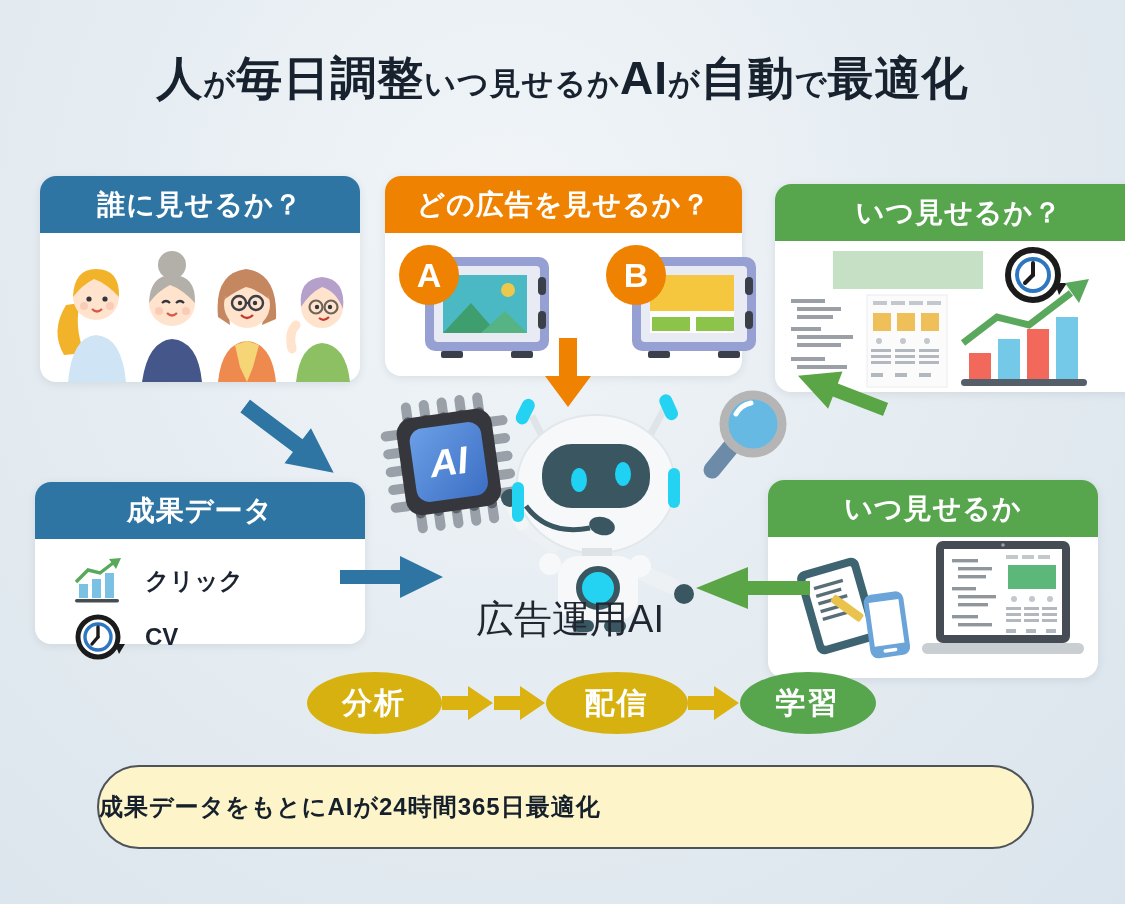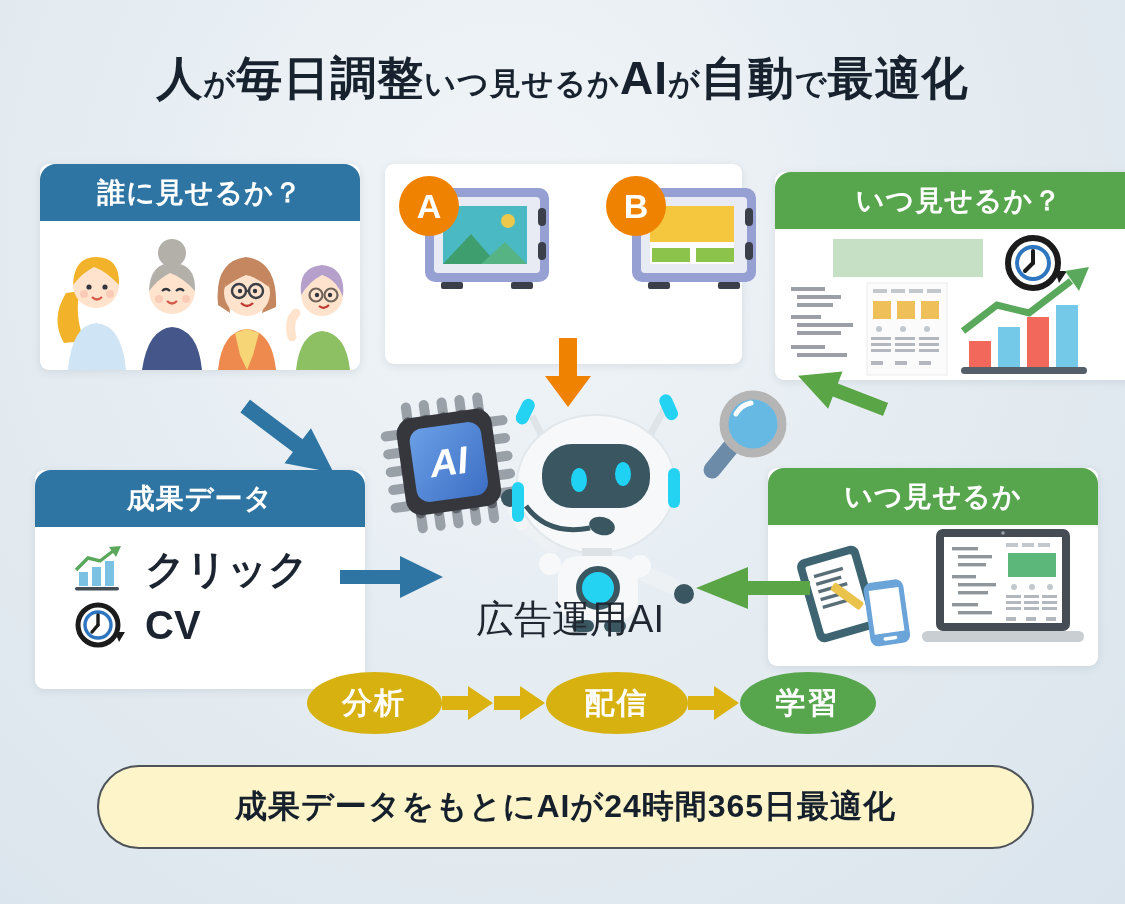--- a/index.html
+++ b/index.html
@@ -4,48 +4,48 @@
 <style>
   html,body{margin:0;padding:0;}
   body{font-family:"Liberation Sans",sans-serif;}
   .canvas{position:relative;width:1125px;height:904px;overflow:hidden;
     background:radial-gradient(ellipse at 45% 25%, #f1f5f8 0%, #e6edf2 45%, #dae4ec 100%);}
   
   .title{position:absolute;top:48px;left:0;width:100%;text-align:center;color:#17222e;font-weight:800;letter-spacing:1px;white-space:nowrap;}
   .t-big{font-size:46px;}
   .t-sm{font-size:31px;}
   
-  .card{position:absolute;border-radius:9px;background:#ffffff;box-shadow:0 2px 8px rgba(40,60,80,.10);}
+  .card{position:absolute;border-radius:16px;background:#ffffff;box-shadow:0 2px 8px rgba(40,60,80,.10);margin-top:12px;}
   .card-header{height:57px;border-radius:16px 16px 0 0;display:flex;align-items:center;justify-content:center;
     color:#fff;font-size:28px;font-weight:800;letter-spacing:1px;}
   .hdr-blue{background:#2e75a4;}
   .hdr-orange{background:#ef8200;}
   .hdr-green{background:#57a64e;}
   .card-body{position:relative;width:100%;}
   
   .ad-row{display:flex;justify-content:space-between;padding:16px 26px 0 22px;}
   .ad-unit{position:relative;width:150px;height:120px;}
   .ad-badge{position:absolute;left:-8px;top:-4px;width:60px;height:60px;border-radius:50%;background:#ef8200;
     color:#fff;font-size:34px;font-weight:800;display:flex;align-items:center;justify-content:center;z-index:2;}
   
   .perf-rows{padding:14px 0 0 38px;}
   .perf-row{display:flex;align-items:center;gap:20px;height:56px;}
-  .perf-label{font-size:40px;font-weight:800;color:#1b2430;}
+  .perf-label{font-size:24px;font-weight:800;color:#1b2430;}
   
   .caption{position:absolute;left:420px;top:594px;width:300px;text-align:center;font-size:38px;font-weight:400;color:#1f2630;}
   
   .flow{position:absolute;left:177px;top:672px;width:828px;display:flex;justify-content:center;align-items:center;}
   .pill{height:62px;border-radius:50%/50%;display:flex;align-items:center;justify-content:center;
     color:#fff;font-size:30px;font-weight:800;letter-spacing:2px;}
   .pill-yellow{background:#d6b110;}
   .pill-green{background:#57a64e;}
   
   .banner{position:absolute;left:97px;top:765px;width:933px;height:80px;border-radius:42px;background:#fdf5c9;
-    border:2px solid #4d5358;display:flex;align-items:center;justify-content:center;
-    font-size:32px;font-weight:800;color:#16202c;letter-spacing:1px;}
+    border:2px solid #4d5358;display:flex;align-items:center;justify-content:flex-start;
+    font-size:24px;font-weight:800;color:#16202c;letter-spacing:1px;}
   .abs{position:absolute;}
   svg{display:block;}
 </style>
 </head>
 <body>
 
 <div class="canvas">
 
   <div class="title">
     <span class="t-big">人</span><span class="t-sm">が</span><span class="t-big">毎日調整</span><span class="t-sm">いつ見せるか</span><span class="t-big">AI</span><span class="t-sm">が</span><span class="t-big">自動</span><span class="t-sm">で</span><span class="t-big">最適化</span>
@@ -99,20 +99,23 @@
             <circle cx="290" cy="74" r="2.2" fill="#33373d"></circle>
         <path d="M279,85 Q284,89 289,84" stroke="#c23b30" stroke-width="2.2" fill="none"></path>
         <path d="M256,149 Q260,112 282,110 Q306,112 310,149 Z" fill="#8cc063"></path>
         <path d="M252,116 Q248,100 256,92" stroke="#ffe3cd" stroke-width="9" fill="none" stroke-linecap="round"></path>
       </svg>
       </span>
     </div>
   </div>
 
   <div class="card" style="left:385px;top:164px;width:357px;height:200px;">
+    <div class="card-header hdr-orange">
+      <span>どの広告を見せるか？</span>
+    </div>
     <div class="card-body ad-row">
       <div class="ad-unit">
         <div class="ad-badge">A</div>
         <span>
         <svg width="150" height="120" viewBox="0 0 150 120">
           <rect x="18" y="8" width="124" height="94" rx="10" fill="#96a0d2"></rect>
           <rect x="27" y="17" width="106" height="76" rx="4" fill="#e9ebf4"></rect>
           <rect x="36" y="26" width="84" height="58" fill="#4ab9c4"></rect>
           <polygon points="36,84 64,54 90,84" fill="#3f9e6e"></polygon>
           <polygon points="74,84 98,62 120,84" fill="#55b384"></polygon>
@@ -321,21 +324,21 @@
       <circle cx="60" cy="170" r="11" fill="#f6f8fa"></circle>
       <circle cx="150" cy="172" r="11" fill="#f6f8fa"></circle>
 
       <rect x="82" y="226" width="22" height="12" rx="6" fill="#3a5660"></rect>
       <rect x="114" y="226" width="22" height="12" rx="6" fill="#3a5660"></rect>
     </svg>
   </span>
 
   <div class="caption">広告運用AI</div>
 
-  <div class="card" style="left:35px;top:470px;width:330px;height:219px;">
+  <div class="card" style="left:35px;top:470px;width:330px;height:162px;">
     <div class="card-header hdr-blue">
       <span>成果データ</span>
     </div>
     <div class="card-body perf-rows">
       <div class="perf-row">
         <span>
           <svg width="52" height="46" viewBox="0 0 52 46">
             <rect x="6" y="26" width="9" height="14" fill="#7ac1e4"></rect>
             <rect x="19" y="21" width="9" height="19" fill="#7ac1e4"></rect>
             <rect x="32" y="15" width="9" height="25" fill="#7ac1e4"></rect>

